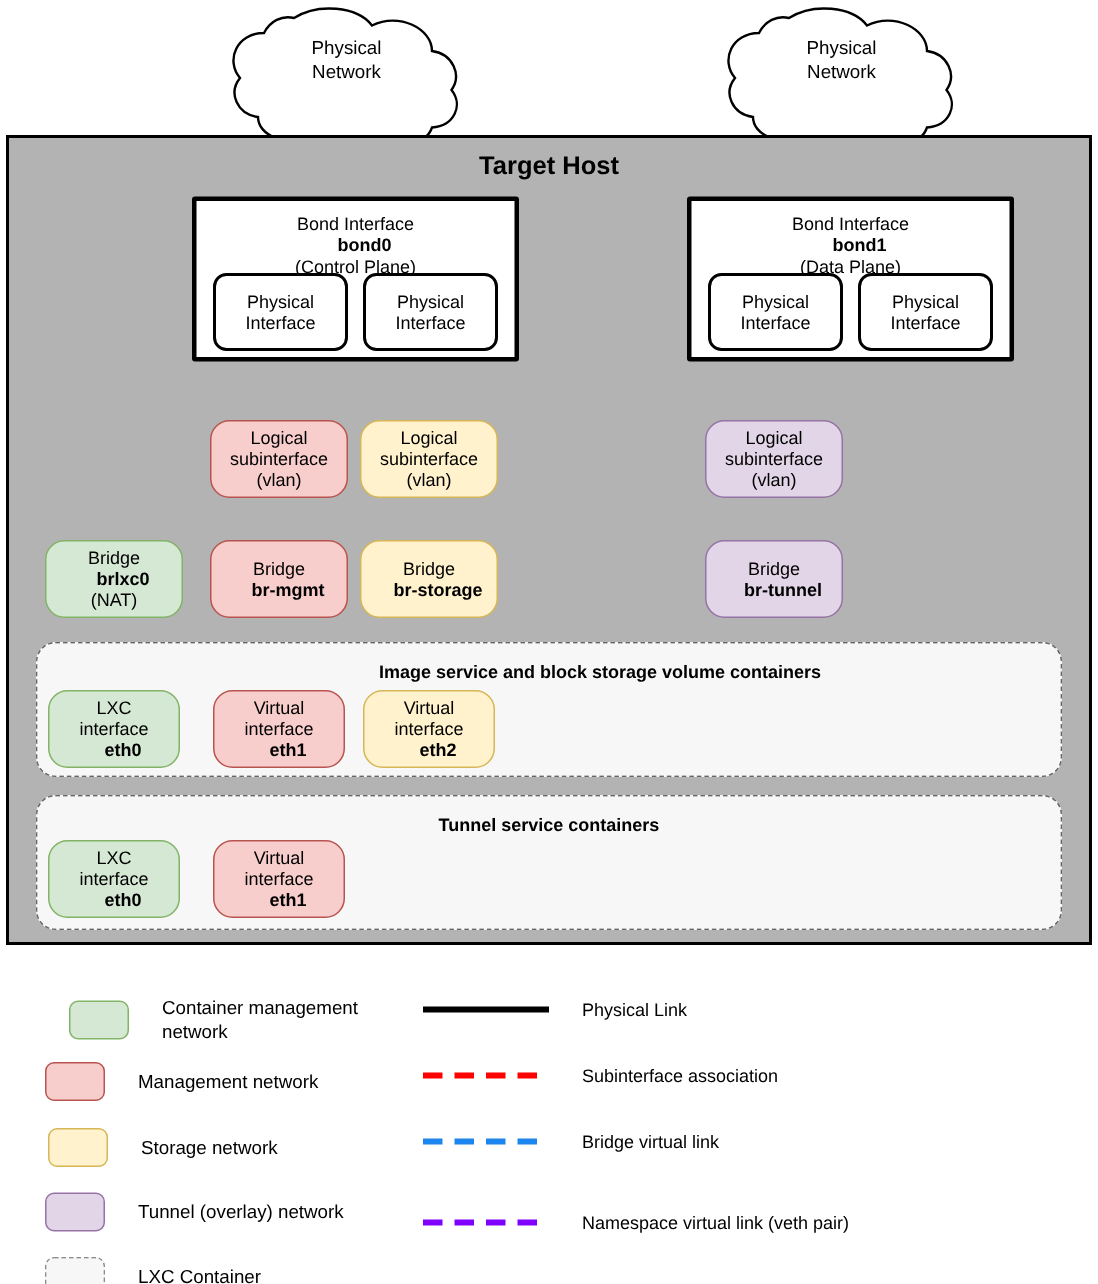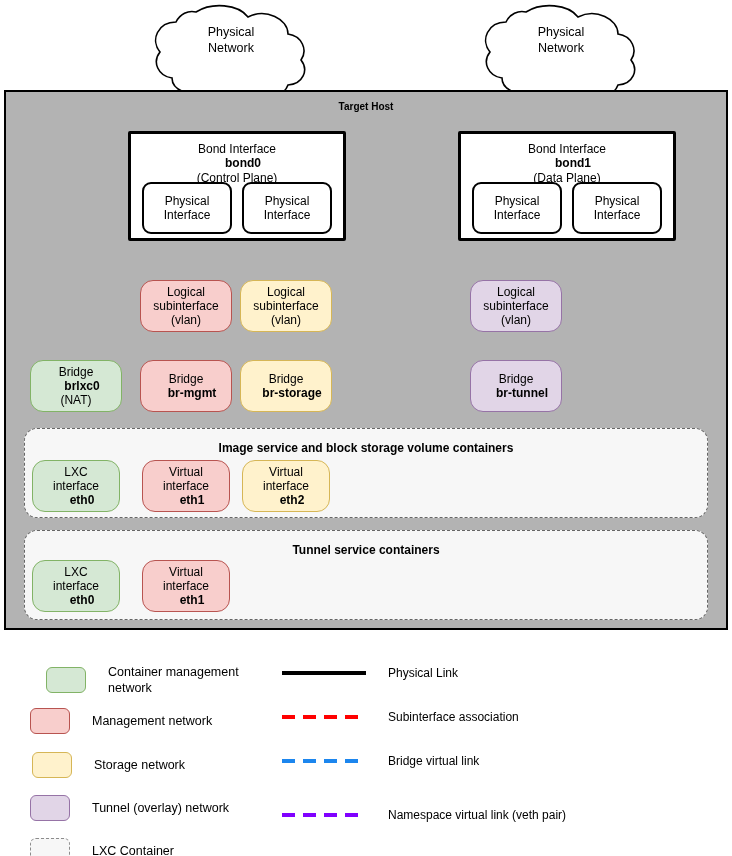--- a/index.html
+++ b/index.html
@@ -10,21 +10,21 @@
 
   .svg-layer{position:absolute;left:0;top:0;width:732px;height:856px;pointer-events:none;}
 
   
   .host-box{
     position:absolute;left:4px;top:90px;width:724px;height:540px;
     background:#b3b3b3;border:2px solid #000000;box-sizing:border-box;
   }
   .host-title{
     position:absolute;left:0;top:101px;width:732px;text-align:center;
-    font-size:10px;font-weight:bold;color:#000;
+    font-size:17px;font-weight:bold;color:#000;
   }
 
   
   .node{
     position:absolute;box-sizing:border-box;border-radius:13px;
     display:flex;flex-direction:column;align-items:center;justify-content:center;
     text-align:center;line-height:1.18;font-size:12px;color:#000;
   }
   .node .ln{display:block;}
   .node .bold{font-weight:bold;padding-left:12px;}
@@ -176,21 +176,21 @@
   </div>
   <div class="node yellow" style="left:240px;top:360px;width:92px;height:52px;">
     <span class="ln">Bridge</span>
     <span class="ln bold">br-storage</span>
   </div>
   <div class="node purple" style="left:470px;top:360px;width:92px;height:52px;">
     <span class="ln">Bridge</span>
     <span class="ln bold">br-tunnel</span>
   </div>
 
-  <div class="lxc-group" style="left:24px;top:428px;width:684px;height:90px;">
+  <div class="lxc-group" style="left:24px;top:428px;width:684px;height:90px;padding-left:34px;">
     <div class="lxc-title">Image service and block storage volume containers</div>
   </div>
   <div class="node green" style="left:32px;top:460px;width:88px;height:52px;">
     <span class="ln">LXC</span>
     <span class="ln">interface</span>
     <span class="ln bold">eth0</span>
   </div>
   <div class="node red" style="left:142px;top:460px;width:88px;height:52px;">
     <span class="ln">Virtual</span>
     <span class="ln">interface</span>

